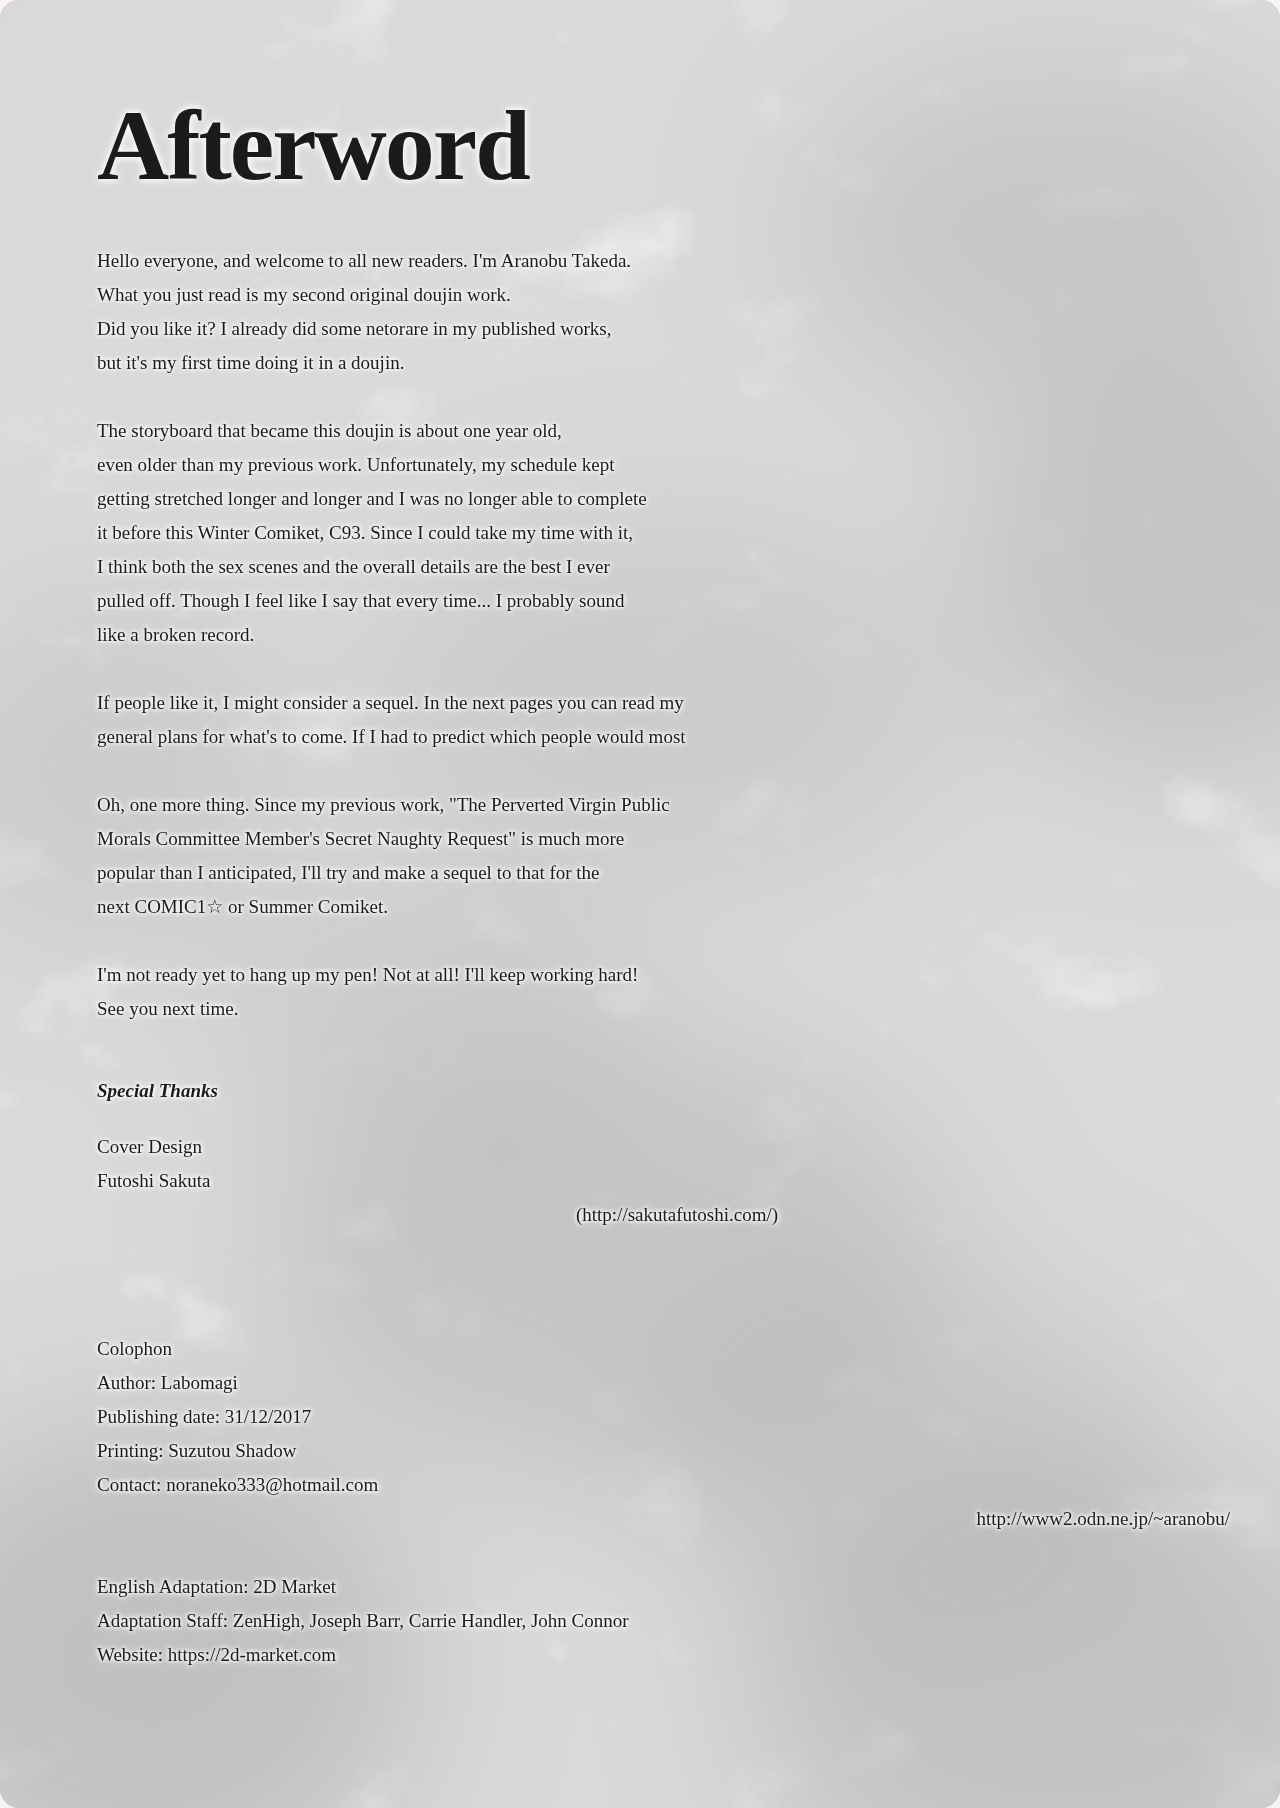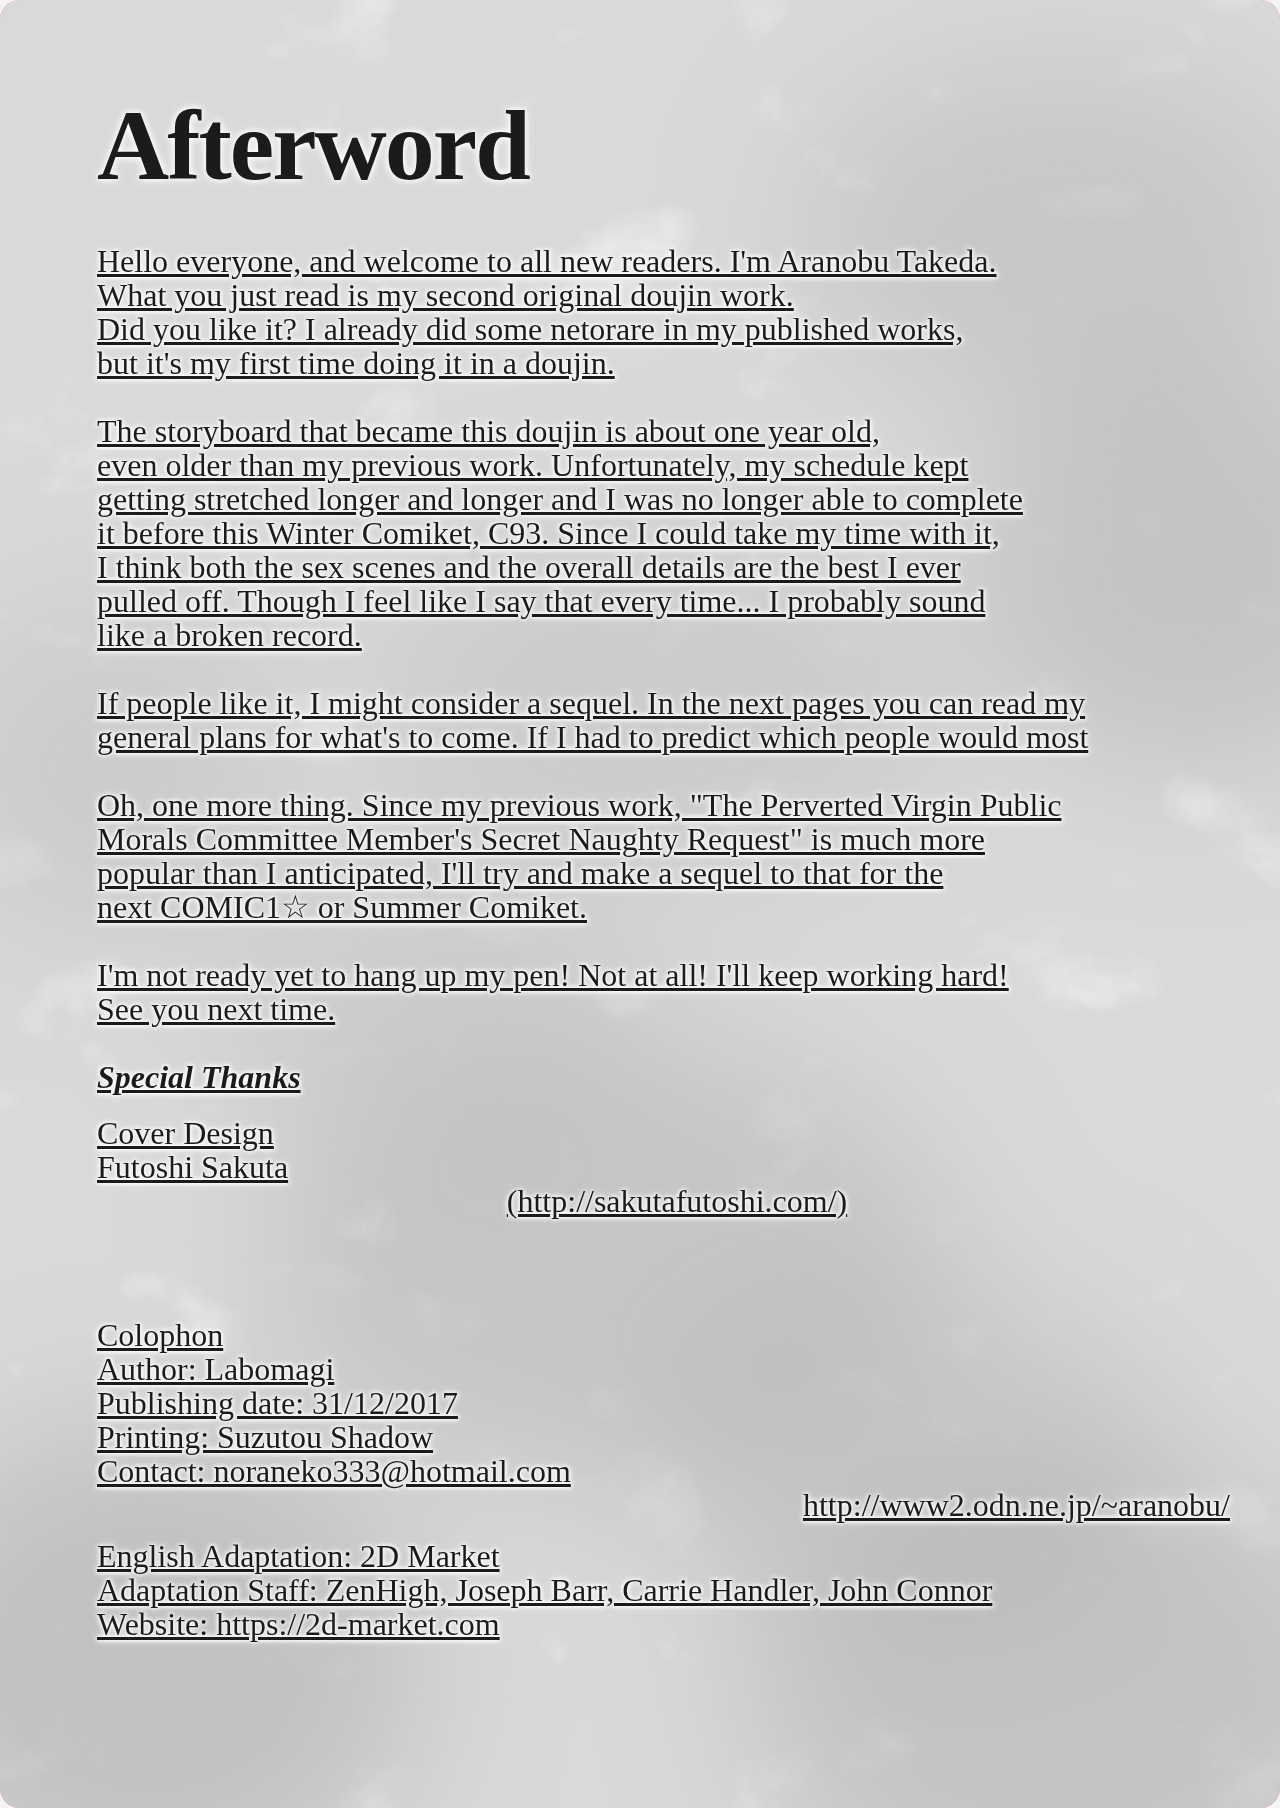--- a/index.html
+++ b/index.html
@@ -32,36 +32,35 @@
   .title {
     font-size: 100px;
     font-weight: bold;
     letter-spacing: -2px;
     line-height: 1.0;
     text-shadow: 0 0 6px #ffffff, 0 0 10px #ffffff;
   }
   .para { margin-top: 34px; }
   .para.first { margin-top: 48px; }
   .line, .heading-line {
-    font-size: 32px;
+    font-size: 19px;
     line-height: 34px;
     text-shadow: 0 0 4px #ffffff, 0 0 4px #ffffff, 0 0 7px #ffffff;
     white-space: nowrap;
-    text-decoration: underline;
   }
   .special-thanks {
-    margin-top: 34px;
+    margin-top: 48px;
     font-weight: bold;
     font-style: italic;
   }
   .credits { margin-top: 22px; }
   .indent-small { padding-left: 27px; text-align: center; }
   .colophon { margin-top: 100px; }
   .indent-url { padding-left: 117px; text-align: right; }
-  .adaptation { margin-top: 17px; }
+  .adaptation { margin-top: 34px; }
 </style>
 </head>
 <body>
 
 <div class="page">
 
   <svg class="bg" width="1280" height="1808" viewBox="0 0 1280 1808" xmlns="http://www.w3.org/2000/svg" aria-hidden="true">
     <defs>
       <filter id="grain" x="0" y="0" width="100%" height="100%">
         <feTurbulence type="fractalNoise" baseFrequency="0.35" numOctaves="3" seed="11" stitchTiles="stitch"></feTurbulence>

